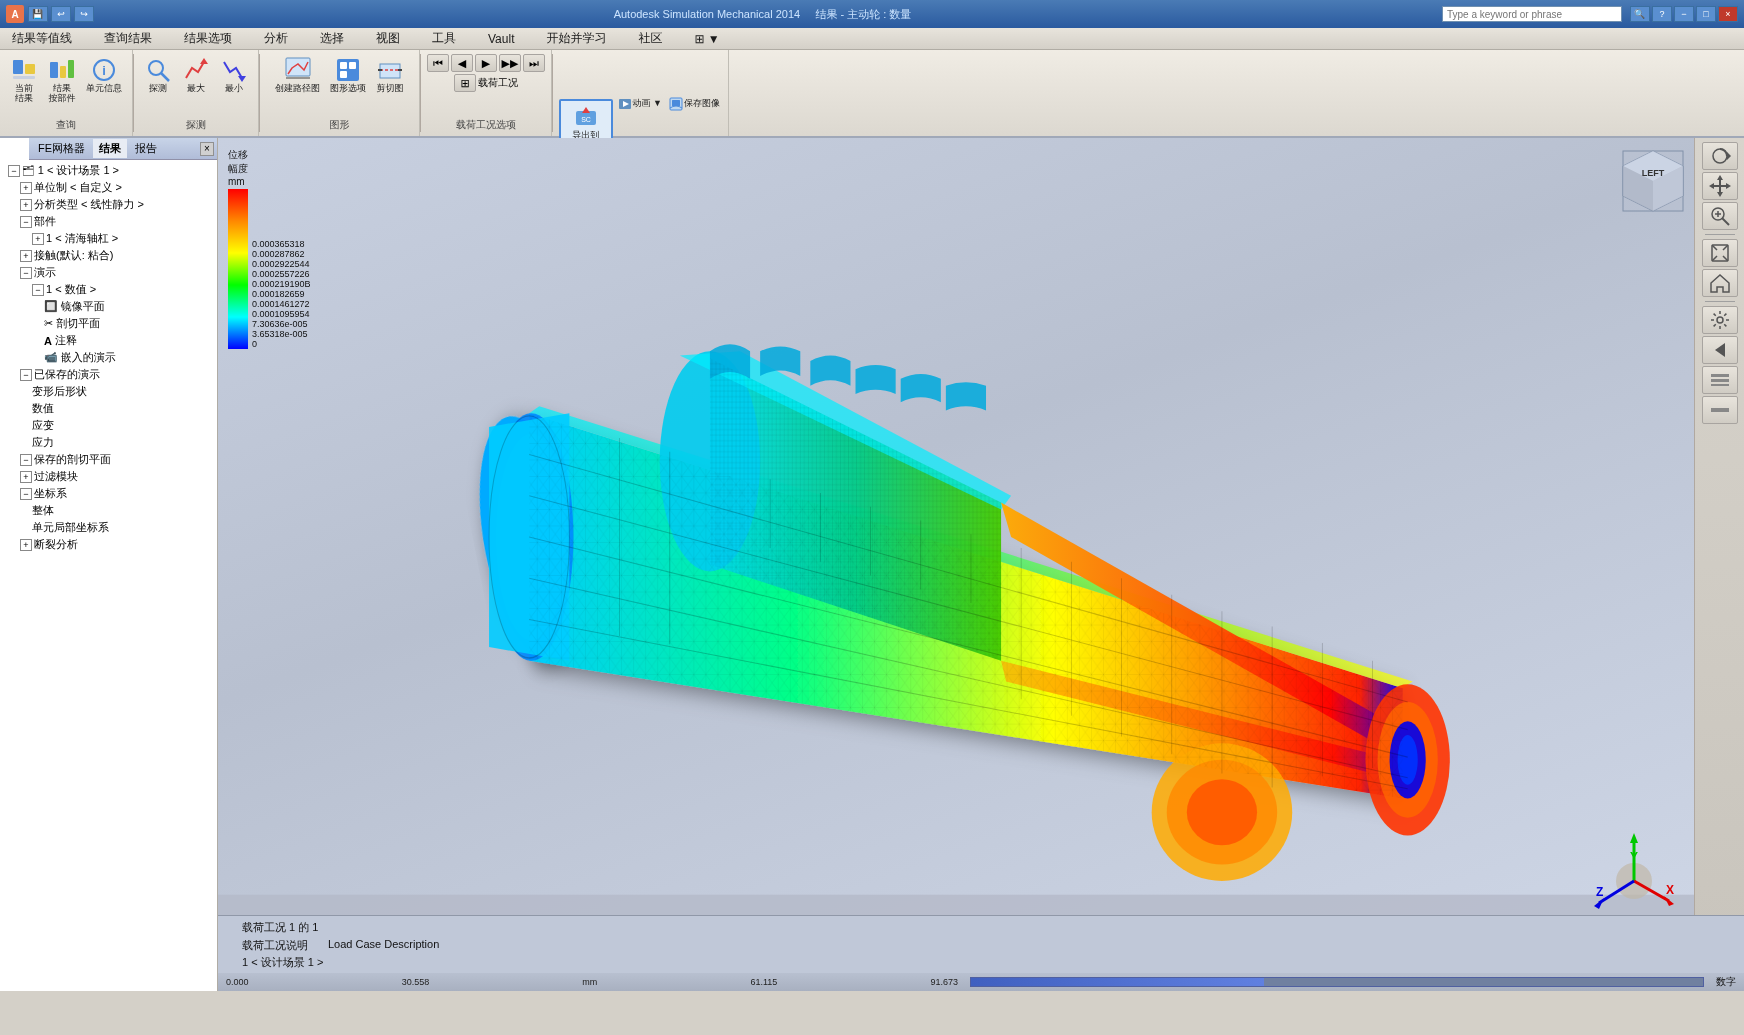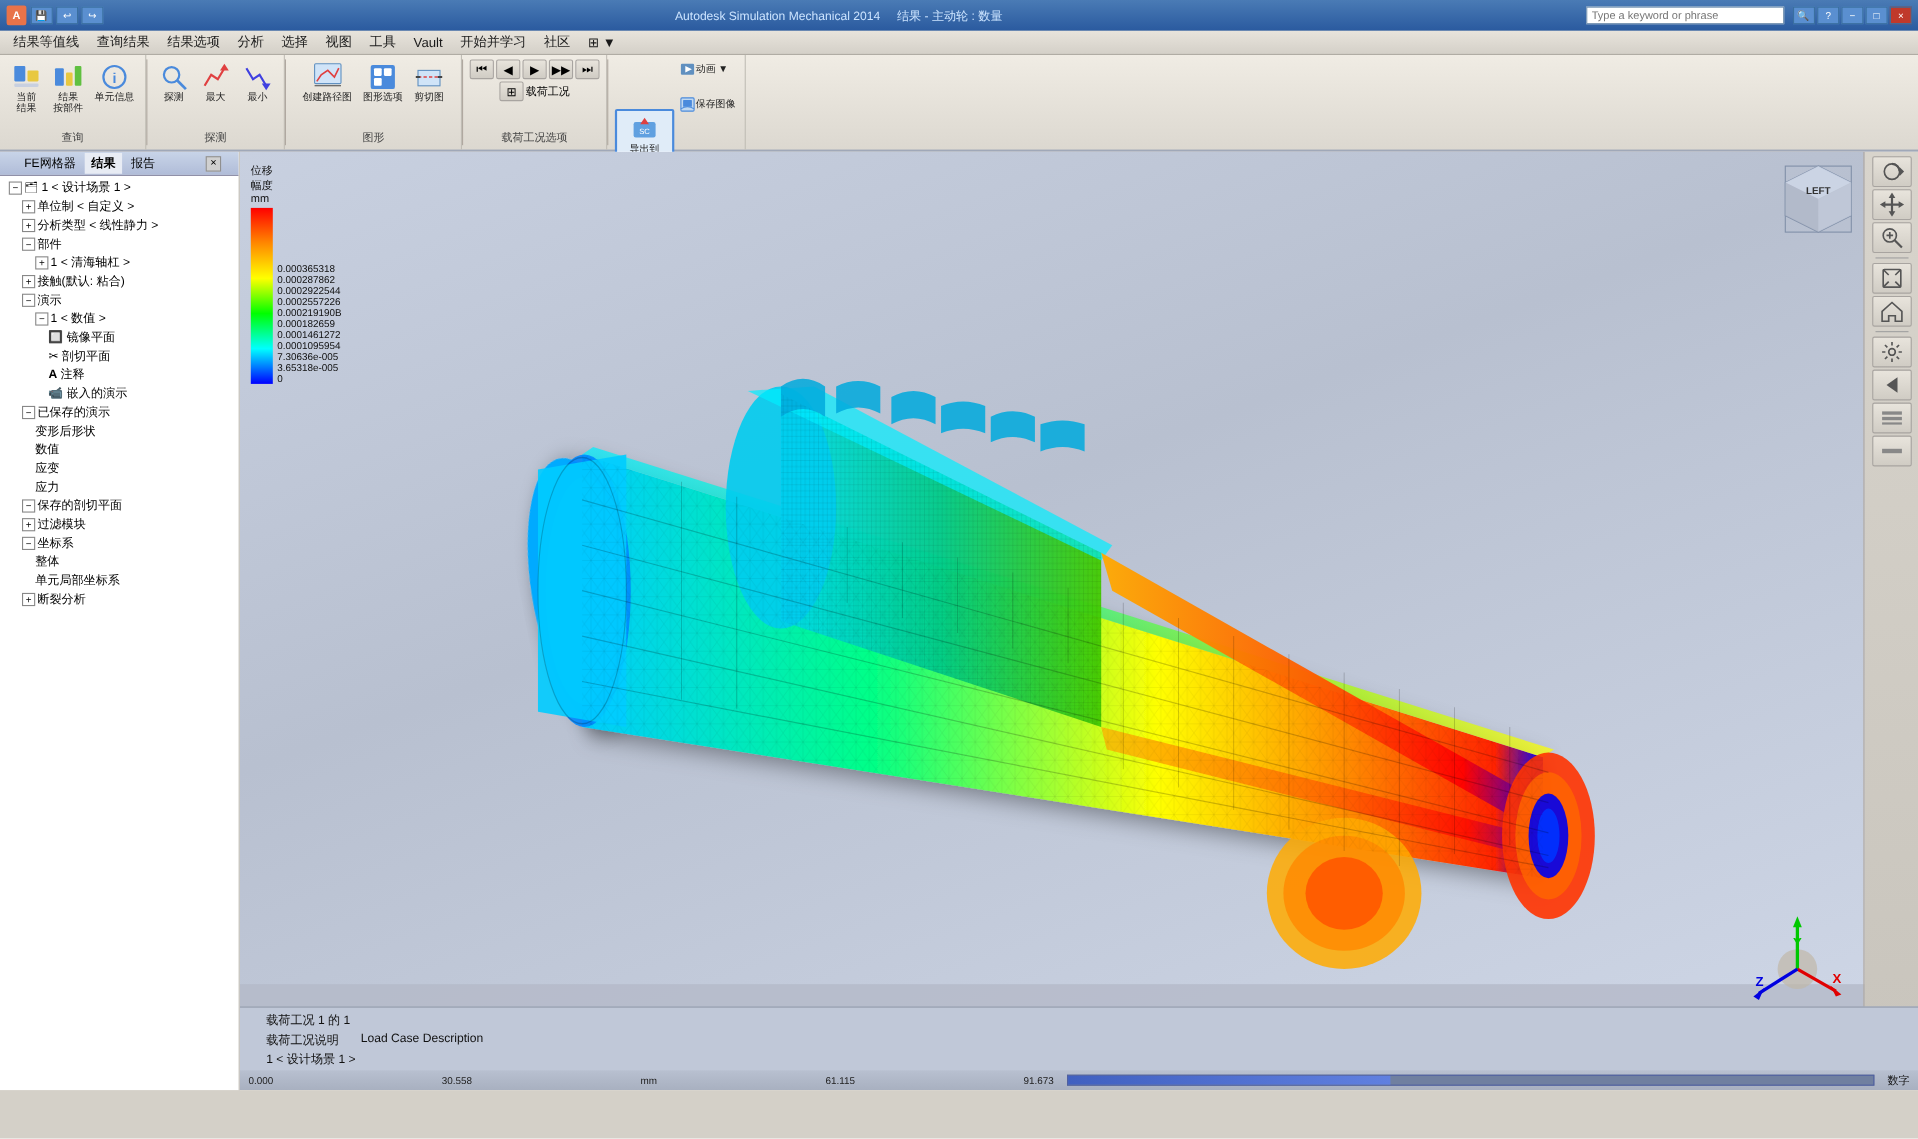--- a/index.html
+++ b/index.html
@@ -14,21 +14,21 @@
     #titlebar-left { display: flex; align-items: center; gap: 4px; }
     #titlebar-logo { width: 18px; height: 18px; background: #e8734a; border-radius: 2px; display: flex; align-items: center; justify-content: center; color: white; font-weight: bold; font-size: 10px; }
     #titlebar-center { color: #cce4ff; font-size: 11px; }
     #titlebar-right { display: flex; align-items: center; gap: 2px; }
     .title-btn { width: 20px; height: 16px; background: #5a8fd0; border: 1px solid #3a6fa0; color: white; font-size: 9px; display: flex; align-items: center; justify-content: center; cursor: pointer; }
     .title-btn.close { background: #c0392b; }
 
     
     #menubar {
       width: 100%; height: 22px; background: linear-gradient(to bottom, #e8e4dc, #d4d0c8);
-      display: flex; align-items: center; padding: 0 4px; gap: 0; border-bottom: 1px solid #b0aca4;
+      display: flex; align-items: center; padding: 0 4px; gap: 16px; border-bottom: 1px solid #b0aca4;
     }
     .menu-item { padding: 2px 8px; cursor: pointer; font-size: 12px; color: #1a1a1a; }
 
     
     #ribbon {
       width: 100%; height: 88px; background: linear-gradient(to bottom, #f0ece4, #dcd8d0);
       border-bottom: 2px solid #a0a8b8; display: flex; align-items: stretch;
     }
     .ribbon-group { display: flex; flex-direction: column; align-items: center; padding: 4px 6px; border-right: 1px solid #c0bdb5; min-width: 80px; }
     .ribbon-group-label { font-size: 10px; color: #444; margin-top: auto; padding-top: 2px; font-family: Liberation Mono, monospace; }
@@ -42,21 +42,21 @@
     
     #main { display: flex; width: 100%; height: calc(1035px - 28px - 22px - 88px - 22px - 22px); }
 
     
     #left-panel {
       width: 218px; background: white; border-right: 1px solid #b0aca4;
       display: flex; flex-direction: column; overflow: hidden;
     }
     #panel-header {
       height: 22px; background: linear-gradient(to bottom, #c8d4e8, #b0bcd8); 
-      display: flex; align-items: center; justify-content: space-between; padding: 0 16px; border-bottom: 1px solid #9090a8;
+      display: flex; align-items: center; justify-content: space-between; padding: 0 3px; border-bottom: 1px solid #9090a8; margin-left: 29px;
     }
     .panel-tab { padding: 2px 6px; font-size: 11px; cursor: pointer; }
     .panel-tab.active { background: #e8ecf4; font-weight: bold; }
     #panel-close { width: 14px; height: 14px; cursor: pointer; display: flex; align-items: center; justify-content: center; font-size: 10px; background: #d0d0d0; border: 1px solid #909090; }
 
     #tree { flex: 1; overflow-y: auto; padding: 2px 0; font-size: 11px; }
     .tree-item { padding: 1px 4px; cursor: pointer; display: flex; align-items: center; white-space: nowrap; }
     .tree-indent-1 { padding-left: 8px; }
     .tree-indent-2 { padding-left: 20px; }
     .tree-indent-3 { padding-left: 32px; }
@@ -306,21 +306,21 @@
       <div class="ribbon-btn" style="border:2px solid #4a8adc;background:#e0ecf8;margin-top:45px;">
         <div class="ribbon-btn-icon">
           <svg width="28" height="28" viewBox="0 0 28 28">
               <rect x="4" y="8" width="20" height="14" fill="#60a0e0" rx="2"></rect>
               <polygon points="14,4 10,10 18,10" fill="#e04040"></polygon>
               <text x="14" y="19" text-anchor="middle" font-size="7" fill="white">SC</text>
             </svg>
         </div>
         <div class="ribbon-btn-label">导出到<br>Showcase</div>
       </div>
-      <div style="display:flex;flex-direction:column;gap:14px;">
+      <div style="display:flex;flex-direction:row;gap:2px;">
         <div class="ribbon-btn ribbon-btn-sm">
           <div class="ribbon-btn-icon" style="width:16px;height:16px;">
             <svg width="16" height="16" viewBox="0 0 16 16">
                 <rect x="2" y="3" width="12" height="10" fill="#6090c0" rx="1"></rect>
                 <polygon points="6,5 6,11 12,8" fill="white"></polygon>
               </svg>
           </div>
           <div class="ribbon-btn-label">动画 ▼</div>
         </div>
         <div class="ribbon-btn ribbon-btn-sm">

